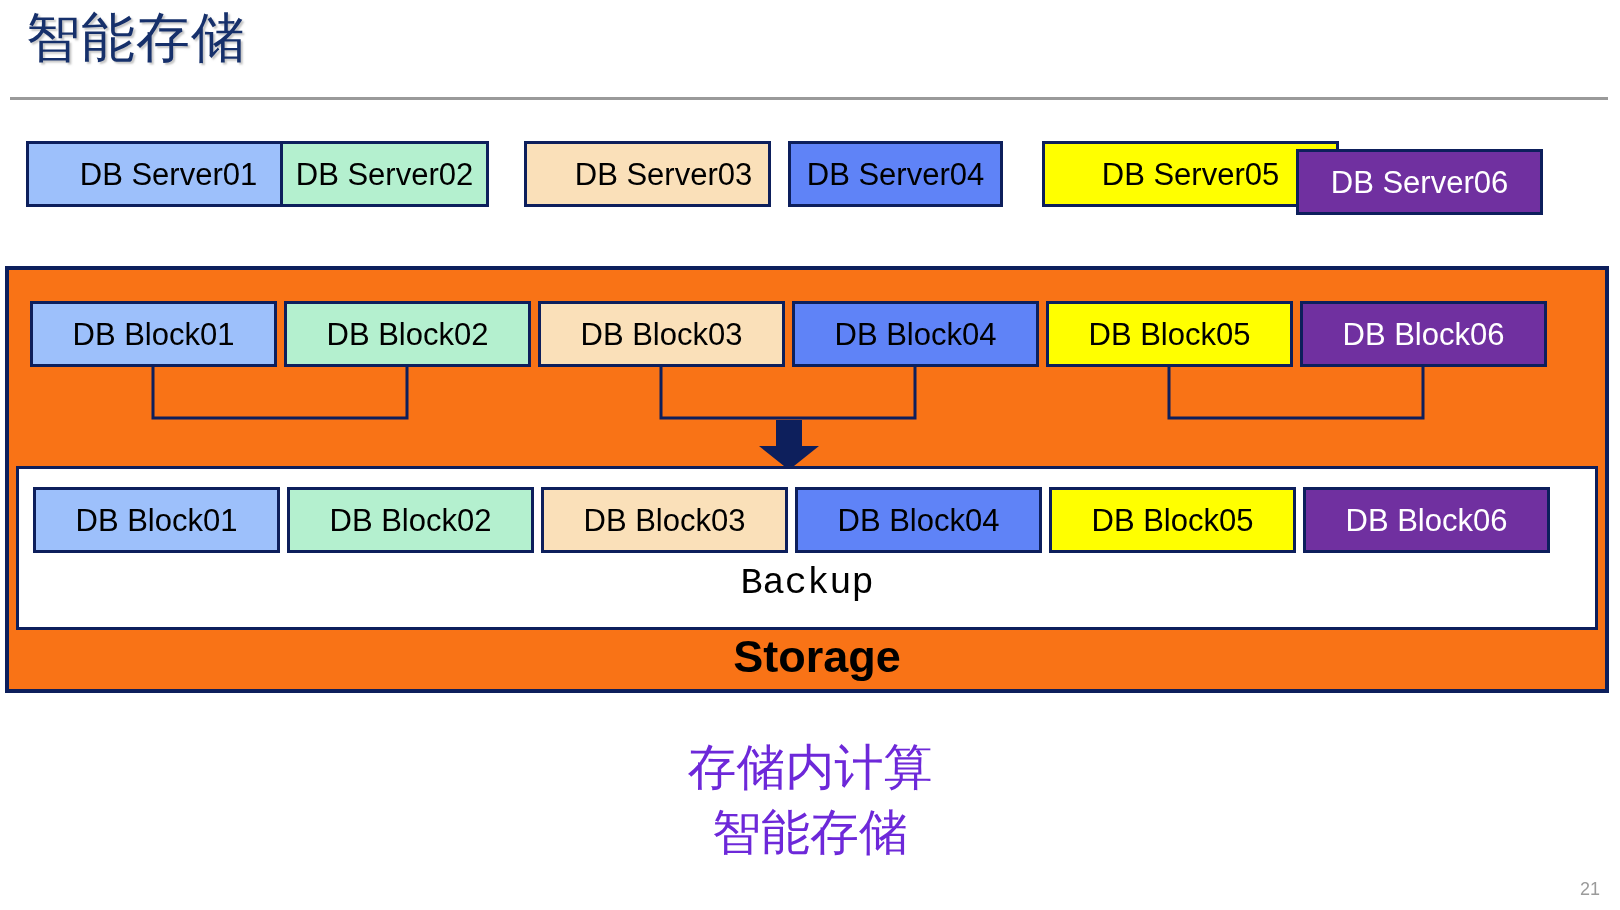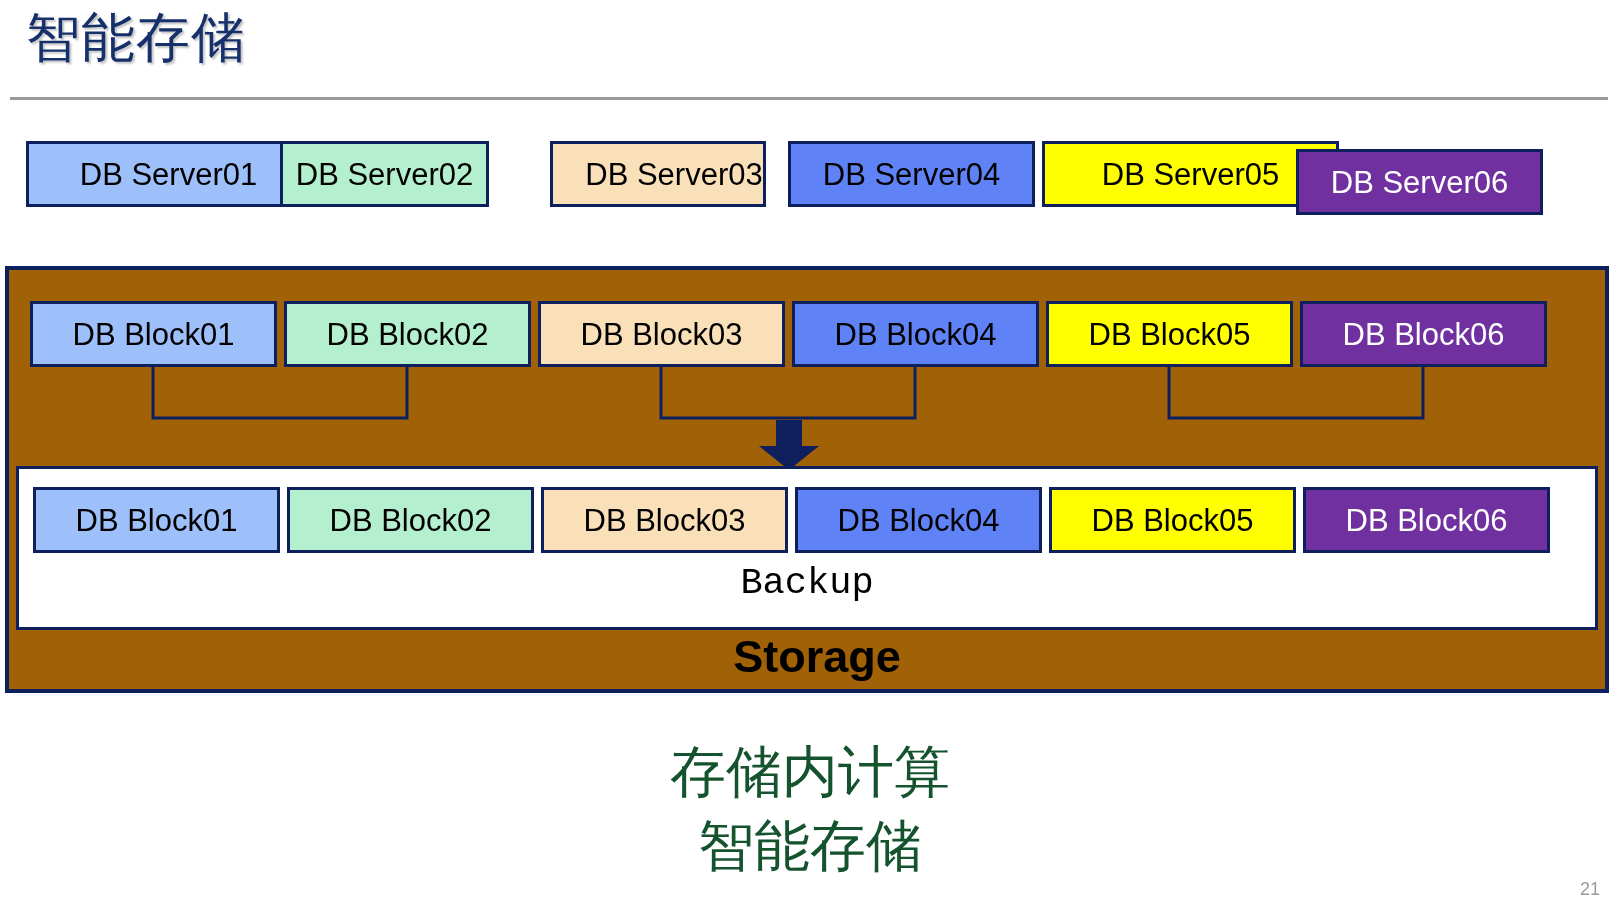--- a/index.html
+++ b/index.html
@@ -53,21 +53,21 @@
   
   #server-row .box{top:141px;height:66px;}
 
   
   #storage-container{
     position:absolute;
     left:5px; top:266px;
     width:1604px; height:427px;
     box-sizing:border-box;
     border:4px solid #0d1f5c;
-    background:#a16207;
+    background:#f97316;
   }
   #storage-label{
     position:absolute;
     left:0; right:0; bottom:8px;
     text-align:center;
     font-size:45px;
     font-weight:bold;
     color:#000000;
     line-height:1.1;
     padding-left:20px;
@@ -102,22 +102,22 @@
     color:#000000;
     line-height:1.1;
     font-family:Liberation Mono, monospace;
   }
 
   
   #captions{
     position:absolute;
     left:0; right:0; top:735px;
     text-align:center;
-    font-size:56px;
-    color:#14532d;
+    font-size:49px;
+    color:#6d28d9;
     line-height:1.33;
   }
   #captions div{white-space:nowrap;}
 
   
   #page-number{
     position:absolute;
     right:20px; bottom:10px;
     font-size:18px;
     color:#9b9b9b;
@@ -129,24 +129,24 @@
 <div class="slide-title">智能存储</div>
 <div class="title-rule"></div>
 
 <div id="server-row">
     <div class="box c-blue" style="left: 26px; width: 285px;">
       <span>DB Server01</span>
     </div>
     <div class="box c-green" style="left: 280px; width: 209px;">
       <span>DB Server02</span>
     </div>
-    <div class="box c-peach" style="left: 550px; width: 216px; padding-left: 32px;">
+    <div class="box c-peach" style="left: 524px; width: 247px; padding-left: 32px;">
       <span>DB Server03</span>
     </div>
-    <div class="box c-royal" style="left: 788px; width: 247px;">
+    <div class="box c-royal" style="left: 788px; width: 215px;">
       <span>DB Server04</span>
     </div>
     <div class="box c-yellow" style="left: 1042px; width: 297px;">
       <span>DB Server05</span>
     </div>
     <div class="box c-purple" style="left: 1296px; width: 247px; margin-top: 8px;">
       <span>DB Server06</span>
     </div>
   </div>
 

